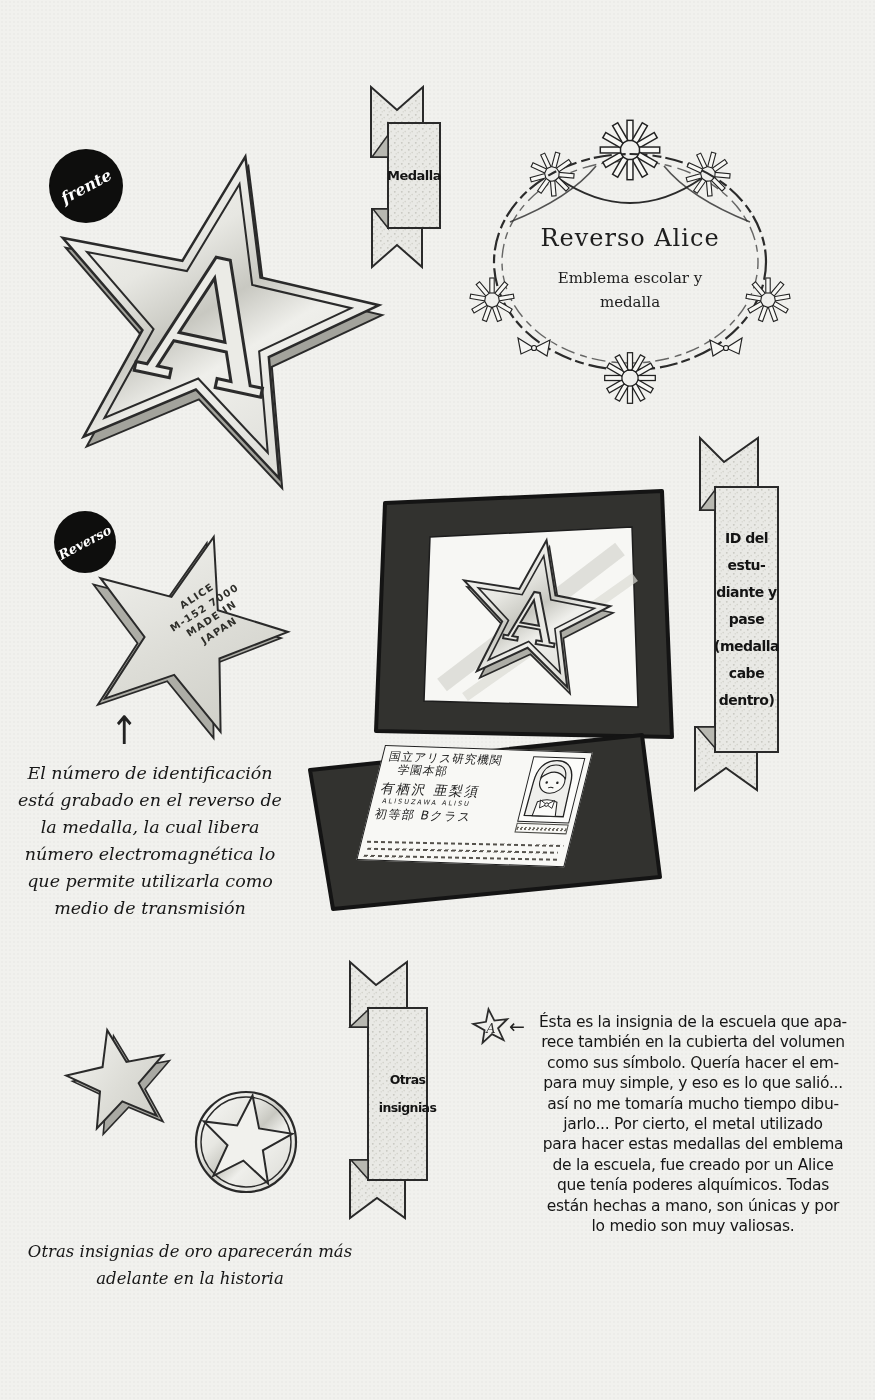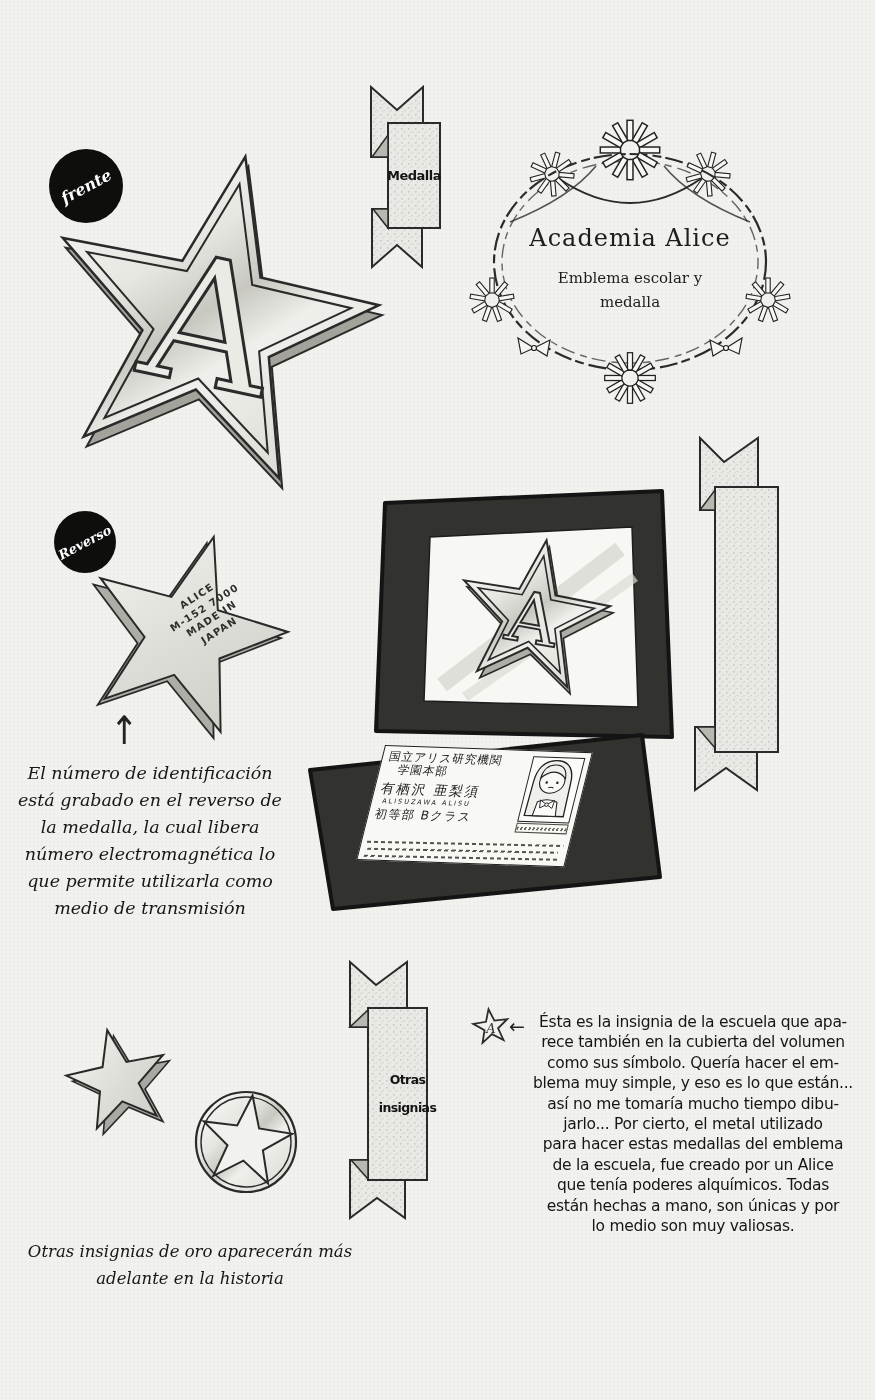--- a/index.html
+++ b/index.html
@@ -181,21 +181,21 @@
         <g fill="#f6f6f3" stroke="#222" stroke-width="1.2">
           <path d="M-96,86 L-112,76 L-109,92 Z"></path>
             <path d="M-96,86 L-80,78 L-83,94 Z"></path>
             <circle cx="-96" cy="86" r="2.5"></circle>
           <path d="M96,86 L112,76 L109,92 Z"></path>
             <path d="M96,86 L80,78 L83,94 Z"></path>
             <circle cx="96" cy="86" r="2.5"></circle>
         </g>
       </g>
     </svg>
-    <div class="abs wreath-title" style="left:0;right:0;top:112px;font-size:24px;letter-spacing:1px;">Academia Alice</div>
+    <div class="abs wreath-title" style="left:0;right:0;top:112px;font-size:24px;letter-spacing:1px;">Reverso Alice</div>
     <div class="abs wreath-title" style="left:0;right:0;top:154px;font-size:15px;line-height:24px;">
       <div>Emblema escolar y</div>
       <div>medalla</div>
     </div>
   </div>
 
   <div class="abs badge-circle" style="left:55px;top:512px;width:60px;height:60px;">
     <span style="font-size:13px;">Reverso</span>
   </div>
 
@@ -266,20 +266,29 @@
   </div>
 
   <div class="abs" style="left:690px;top:432px;width:95px;height:362px;">
     <svg width="95" height="362" viewBox="0 0 95 362">
       <polygon points="10,6 34,30 68,6 68,78 10,78" fill="url(#speck)" stroke="#2a2a2a" stroke-width="2"></polygon>
       <polygon points="5,295 67,295 67,358 36,336 5,358" fill="url(#speck)" stroke="#2a2a2a" stroke-width="2"></polygon>
       <rect x="25" y="55" width="63" height="265" fill="url(#speck)" stroke="#2a2a2a" stroke-width="2"></rect>
       <polygon points="25,58 25,78 10,78" fill="#b8b8b1" stroke="#2a2a2a" stroke-width="1.5"></polygon>
       <polygon points="25,295 25,316 7,295" fill="#b8b8b1" stroke="#2a2a2a" stroke-width="1.5"></polygon>
     </svg>
+    <div class="banner-label" style="left:25px;top:55px;width:63px;height:265px;font-size:14px;line-height:27px;">
+      <div>ID del</div>
+      <div>estu-</div>
+      <div>diante y</div>
+      <div>pase</div>
+      <div>(medalla</div>
+      <div>cabe</div>
+      <div>dentro)</div>
+    </div>
   </div>
 
   <svg class="abs" style="left:62px;top:1025px;" width="112" height="112" viewBox="-56 -56 112 112">
     <g transform="rotate(-12)">
       <use href="#star5" transform="translate(5,7) scale(0.52)" fill="#a9a9a3" stroke="#2a2a2a" stroke-width="1.6"></use>
       <use href="#star5" transform="scale(0.52)" fill="url(#backshine)" stroke="#2a2a2a" stroke-width="2"></use>
     </g>
   </svg>
 
   <svg class="abs" style="left:192px;top:1088px;" width="108" height="108" viewBox="-54 -54 108 108">
@@ -310,21 +319,21 @@
   <svg class="abs" style="left:470px;top:1006px;" width="42" height="42" viewBox="-21 -21 42 42">
     <use href="#star5" transform="rotate(-8) scale(0.18)" fill="none" stroke="#2b2b2b" stroke-width="1.8"></use>
     <text y="6" text-anchor="middle" font-size="13" font-family="DejaVu Serif,serif" font-style="italic" fill="#2b2b2b">A</text>
   </svg>
   <div class="abs" style="left:509px;top:1015px;font-size:19px;color:#222;">←</div>
 
   <div class="abs comic commentary" style="left:514px;top:1012px;width:358px;">
     <div>Ésta es la insignia de la escuela que apa-</div>
     <div>rece también en la cubierta del volumen</div>
     <div>como sus símbolo. Quería hacer el em-</div>
-    <div>blema muy simple, y eso es lo que están...</div>
+    <div>para muy simple, y eso es lo que salió...</div>
     <div>así no me tomaría mucho tiempo dibu-</div>
     <div>jarlo... Por cierto, el metal utilizado</div>
     <div>para hacer estas medallas del emblema</div>
     <div>de la escuela, fue creado por un Alice</div>
     <div>que tenía poderes alquímicos. Todas</div>
     <div>están hechas a mano, son únicas y por</div>
     <div>lo medio son muy valiosas.</div>
   </div>
 
   <div class="abs script" style="left:8px;top:1238px;width:364px;font-size:16.5px;line-height:27px;">

